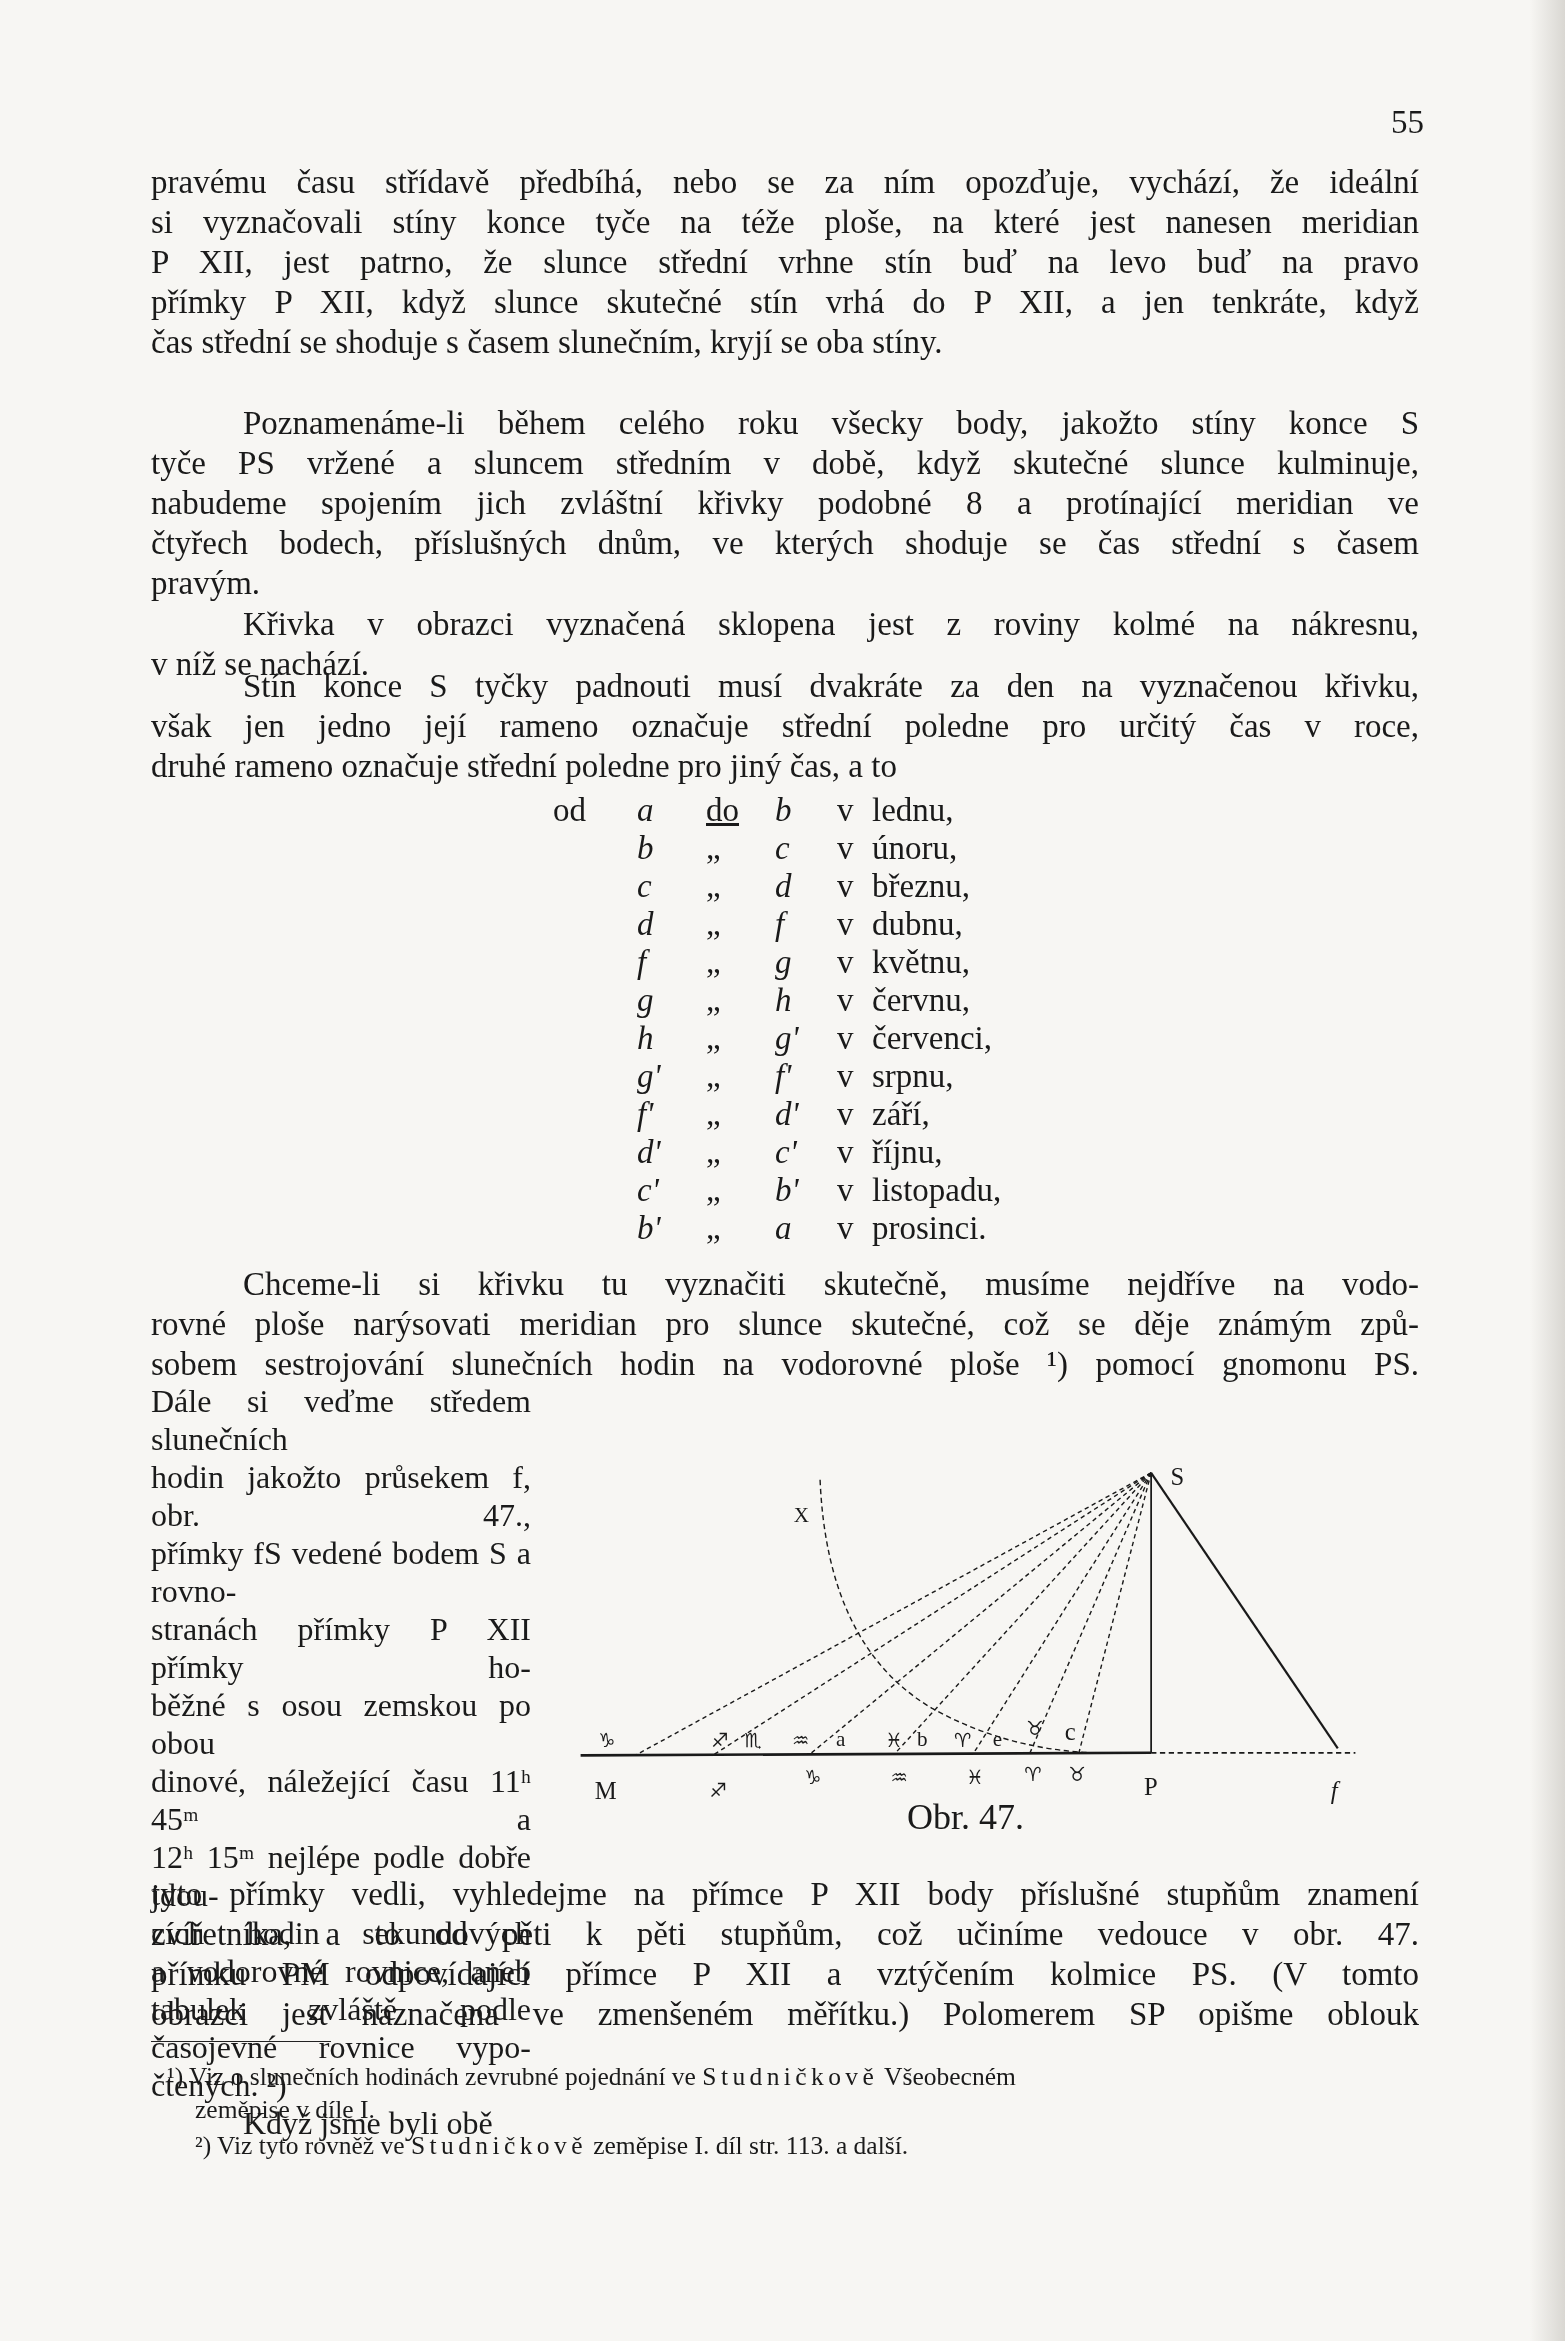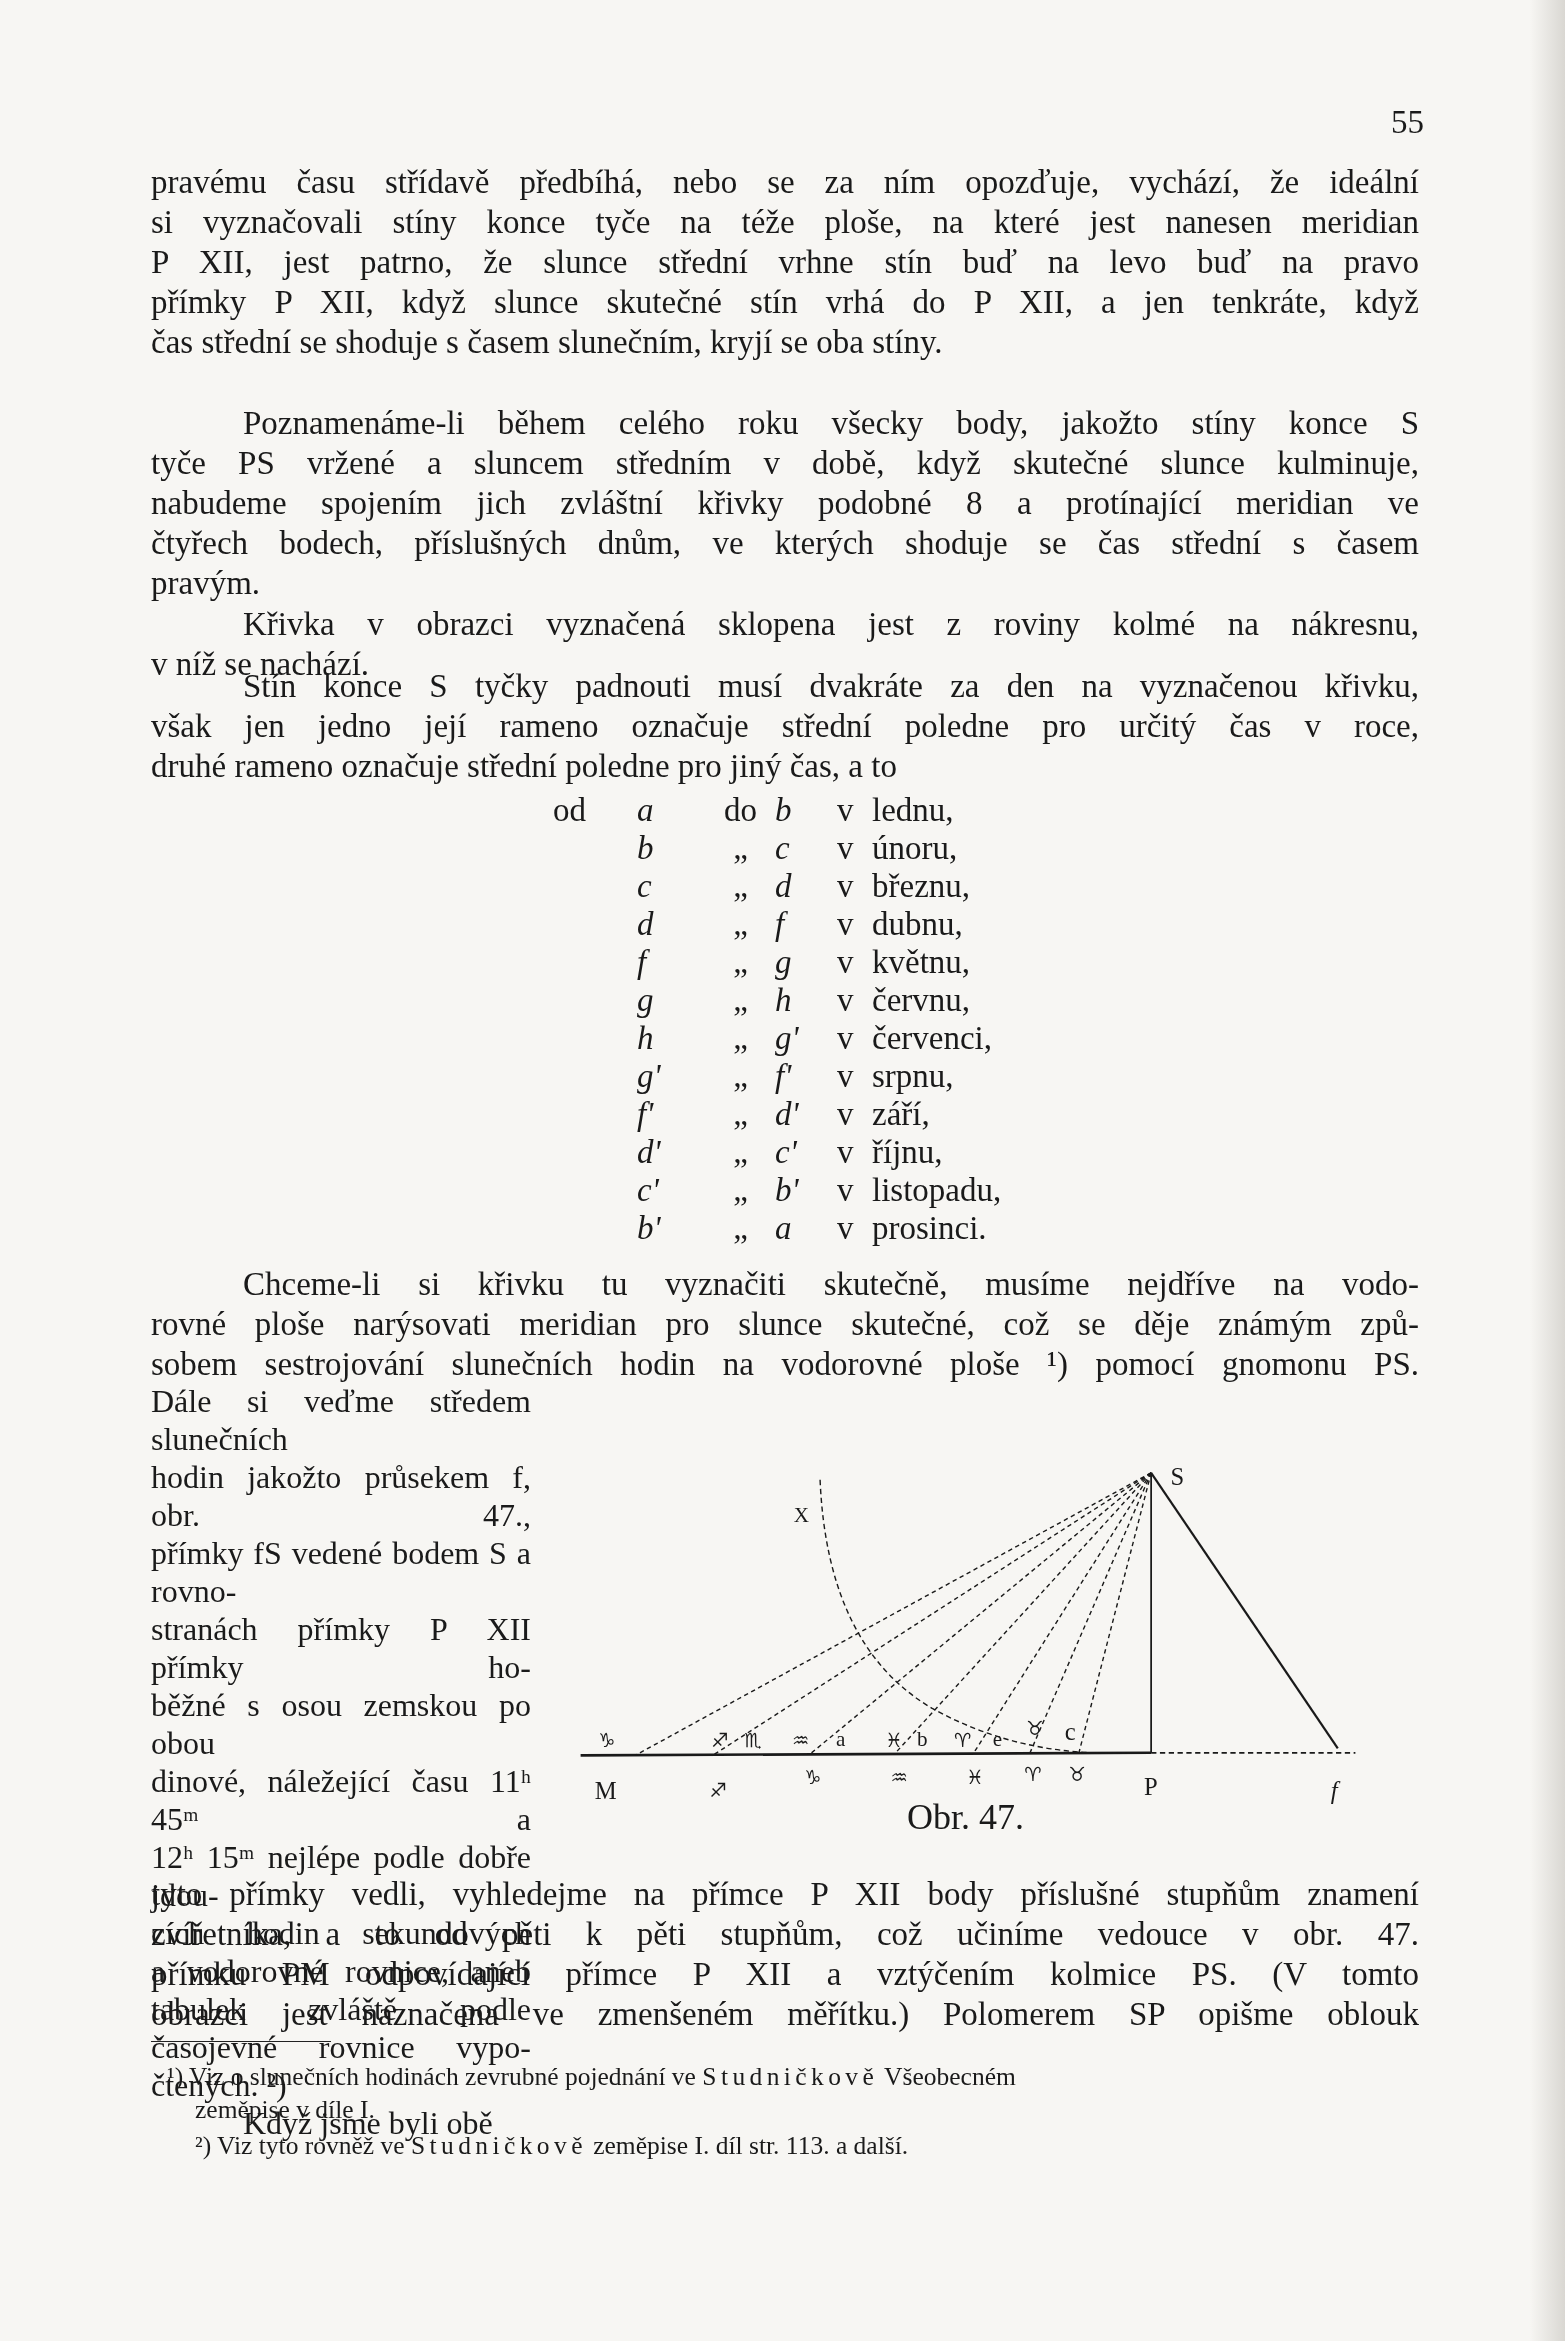--- a/index.html
+++ b/index.html
@@ -9,21 +9,21 @@
   }
   .edge { position: absolute; top: 0; right: 0; width: 35px; height: 2342px;
     background: linear-gradient(to right, #f7f6f3, #d9d7d2); }
   .page-num { position: absolute; top: 104px; left: 1391px; font-size: 33px; }
   .block { position: absolute; left: 151px; width: 1268px; font-size: 33px; line-height: 40px; text-align: justify; }
   .block p { margin: 0; }
   .last { text-align-last: left; }
   .jl { text-align: justify; text-align-last: justify; }
   .table { position: absolute; left: 553px; top: 791px; font-size: 33px; line-height: 38px; }
   .row { display: flex; white-space: nowrap; }
-  .c0 { width: 84px; } .c1 { width: 69px; font-style: italic; } .c2 { width: 69px; text-align: center; }
+  .c0 { width: 84px; } .c1 { width: 69px; font-style: italic; } .c2 { width: 69px; text-align: left; text-decoration: underline; }
   .c3 { width: 62px; font-style: italic; } .c4 { width: 35px; } .c5 { }
   .wrapcol { position: absolute; left: 151px; top: 1382px; width: 380px; font-size: 32px; line-height: 38px; }
   .wrapcol p { margin: 0; text-align: justify; text-align-last: justify; }
   .wrapcol p.nl { text-align-last: left; }
   .fig { position: absolute; left: 563px; top: 1418px; width: 810px; height: 423px; }
   .caption { position: absolute; left: 907px; top: 1796px; font-size: 36px; }
   .rule { position: absolute; left: 151px; top: 2041px; width: 180px; border-top: 1.8px solid #222; }
   .fn { position: absolute; left: 167px; width: 1250px; font-size: 25.5px; line-height: 33px; }
   .spaced { letter-spacing: 4.4px; }
 </style>

